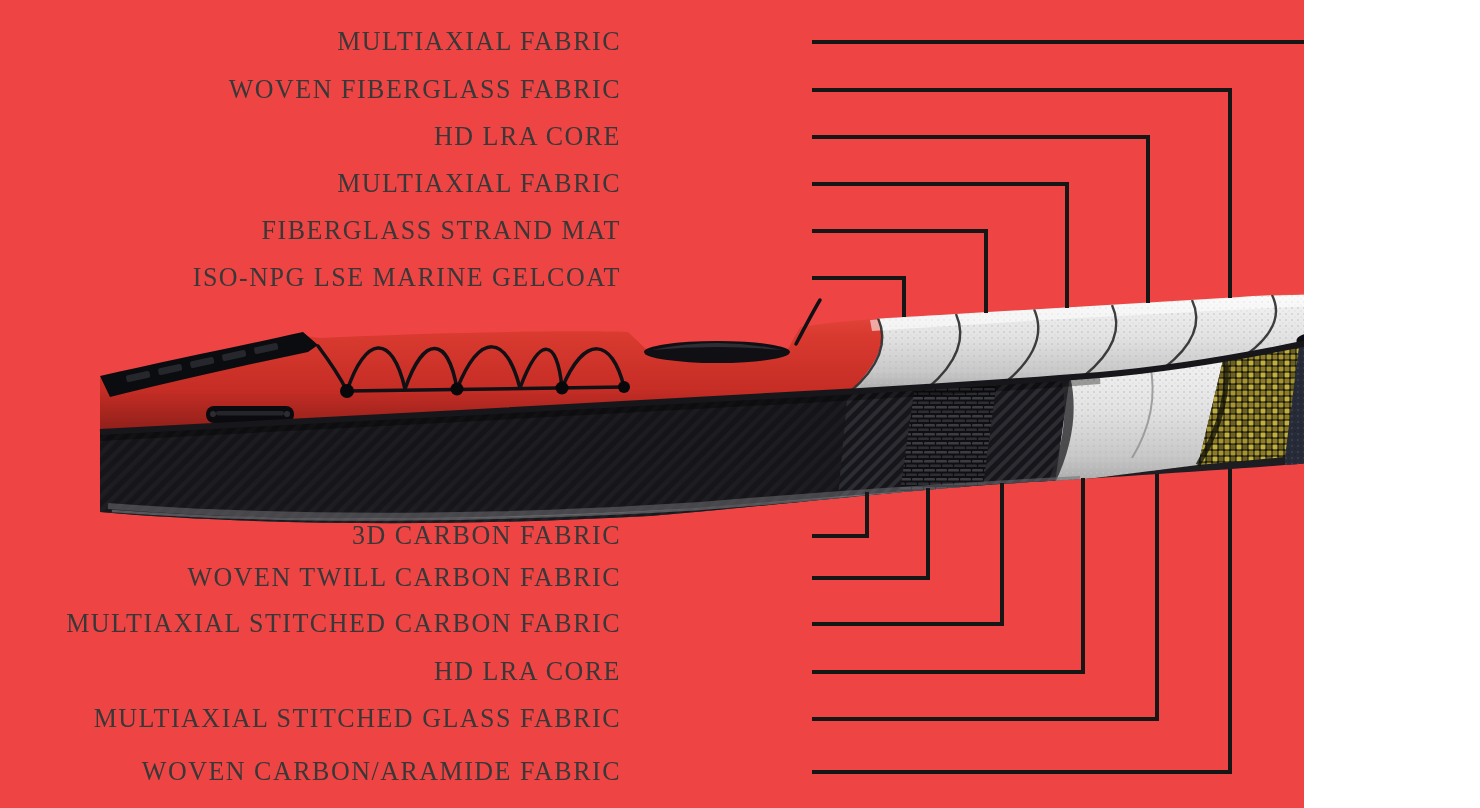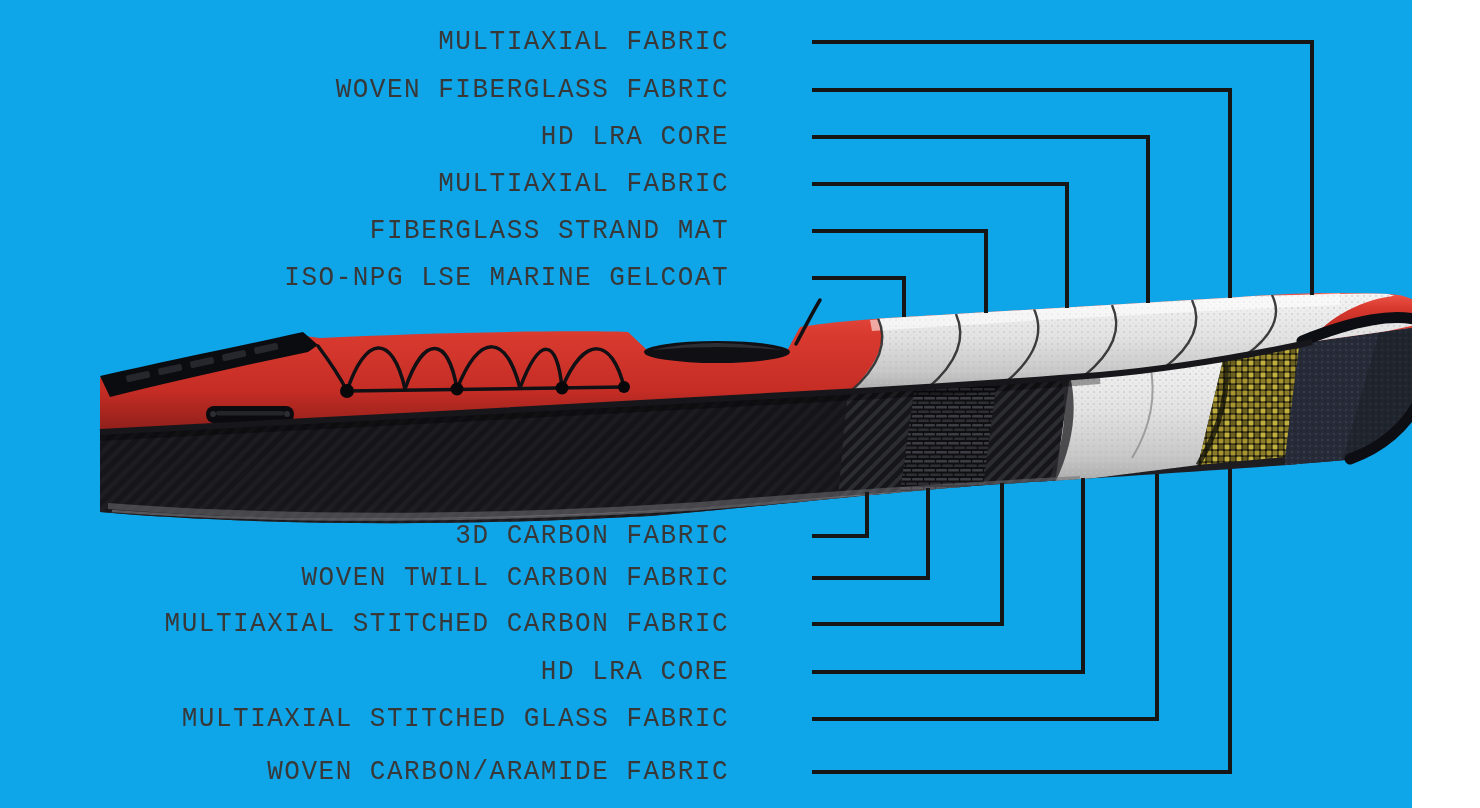--- a/index.html
+++ b/index.html
@@ -1,21 +1,21 @@
 <!DOCTYPE html>
 <html><head>
 <meta charset="utf-8">
 <style>
   html,body{margin:0;padding:0;background:#ffffff;}
   .stage{
     position:relative;
-    width:1412px;height:808px;
-    background:#0ea5e9;
+    width:1304px;height:808px;
+    background:#ef4444;
     overflow:hidden;
-    font-family:Liberation Mono, monospace;
+    font-family:Liberation Serif, serif;
   }
   .art{position:absolute;left:0;top:0;}
   .callout-label{
     position:absolute;
     right:683px;
     height:30px;line-height:30px;
     white-space:nowrap;
     font-size:26px;
     letter-spacing:1.5px;
     color:#383838;

